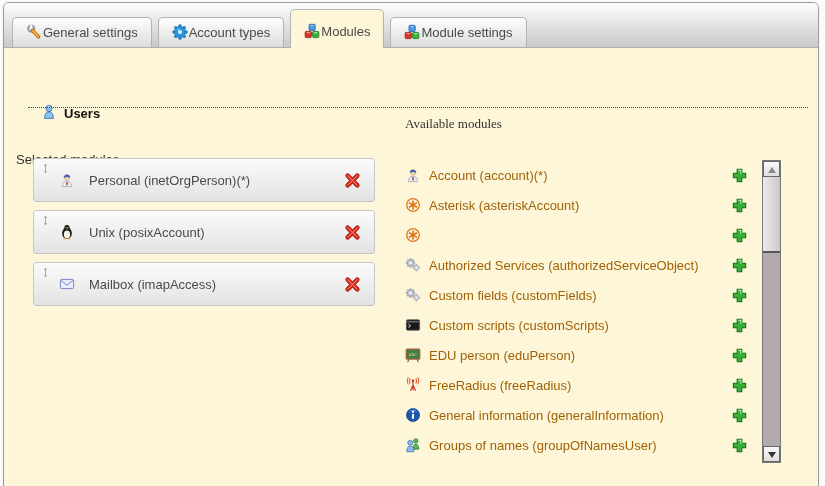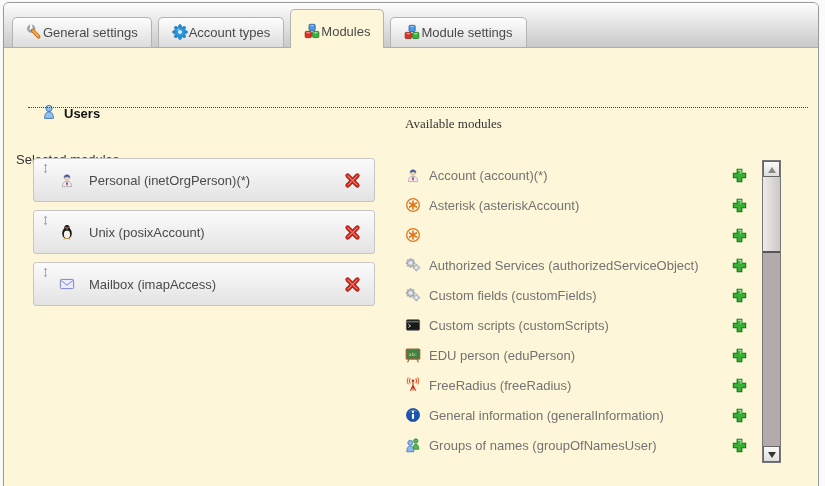--- a/index.html
+++ b/index.html
@@ -69,21 +69,21 @@
   }
   .sel-row .del{
     position:absolute;right:13px;top:13px;width:17px;height:17px;
     border:none;background:transparent;padding:0;cursor:pointer;
   }
   
   .available-list{position:absolute;left:401px;top:111px;width:343px;}
   .avail-row{
     position:relative;height:30px;display:flex;align-items:center;gap:8px;
   }
-  .avail-row .mod-label{color:#737373;flex:1;white-space:nowrap;}
+  .avail-row .mod-label{color:#a16207;flex:1;white-space:nowrap;}
   .avail-row .add{
     position:absolute;right:0;top:7px;width:17px;height:17px;
     border:none;background:transparent;padding:0;cursor:pointer;
   }
   .mod-icon svg,.del svg,.add svg,.drag svg{display:block;}
   
   .scrollbar{
     position:absolute;left:758px;top:111px;width:19px;height:303px;
     border:1px solid #777;background:#b3abab;box-sizing:border-box;
   }

